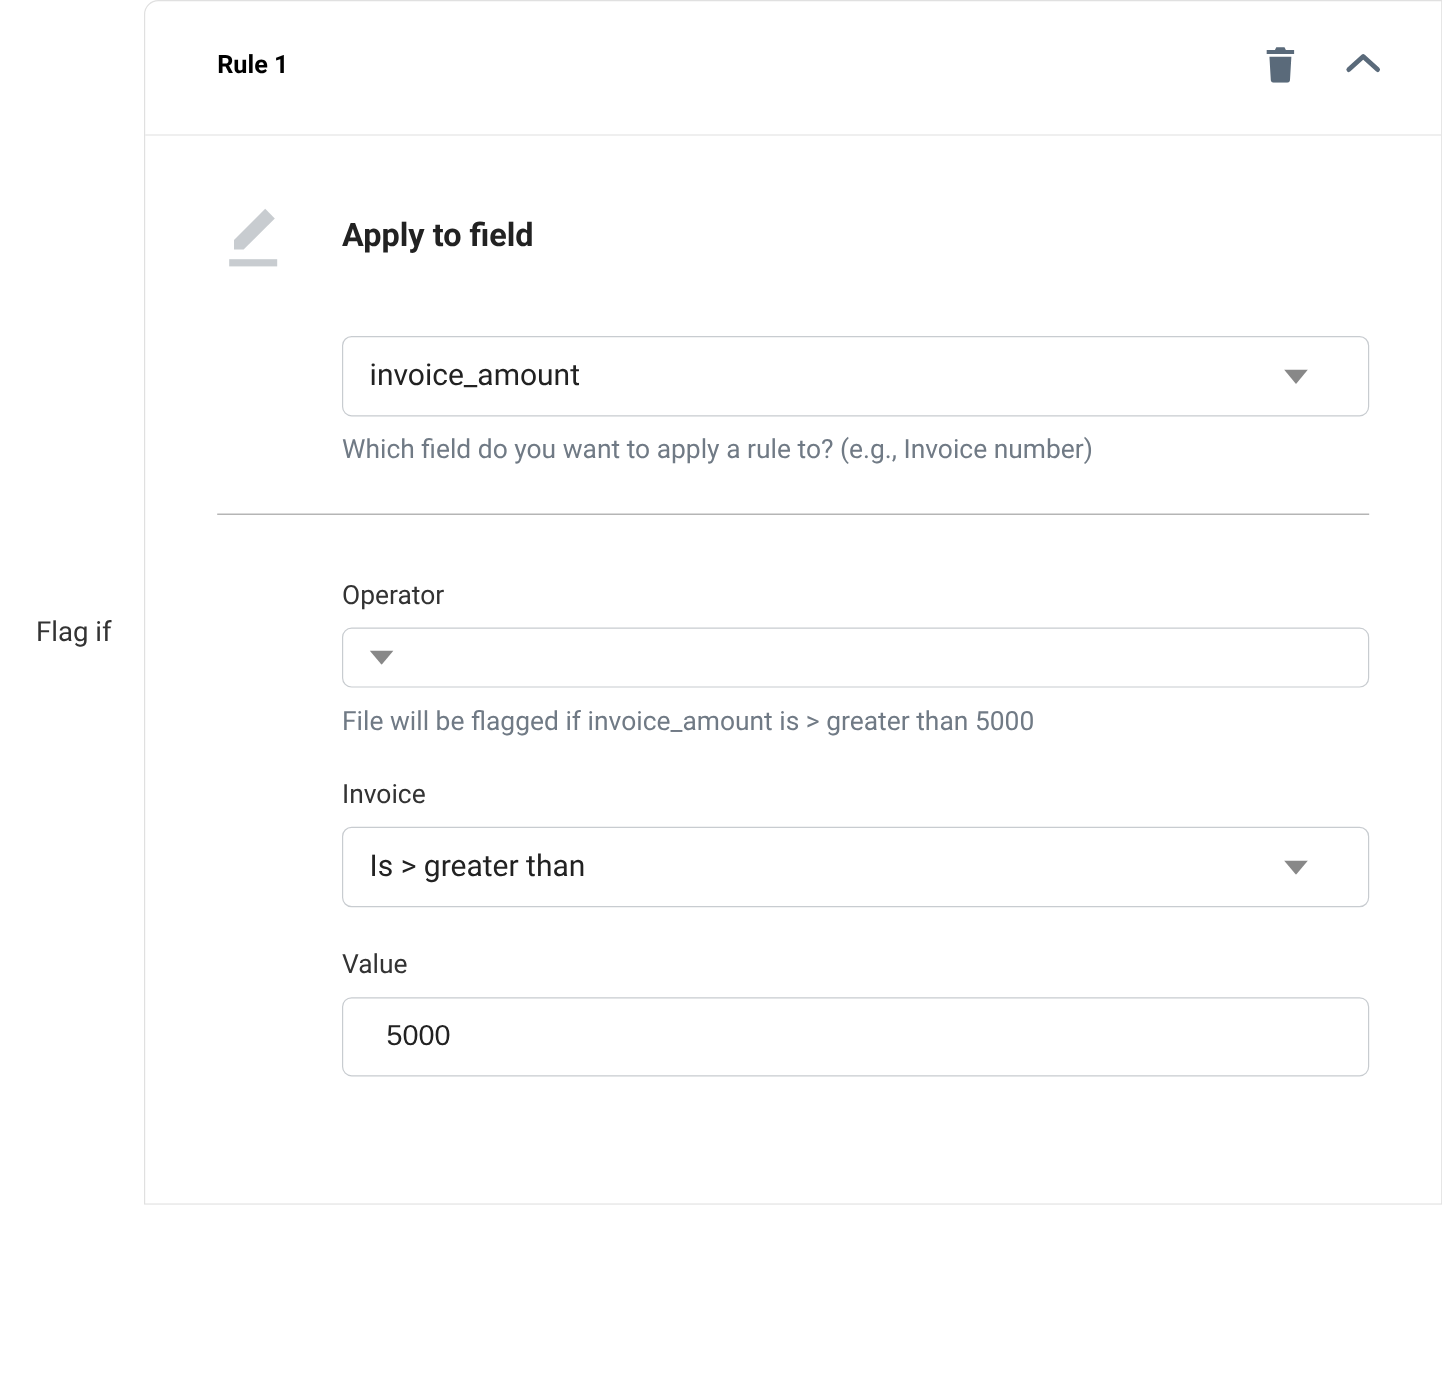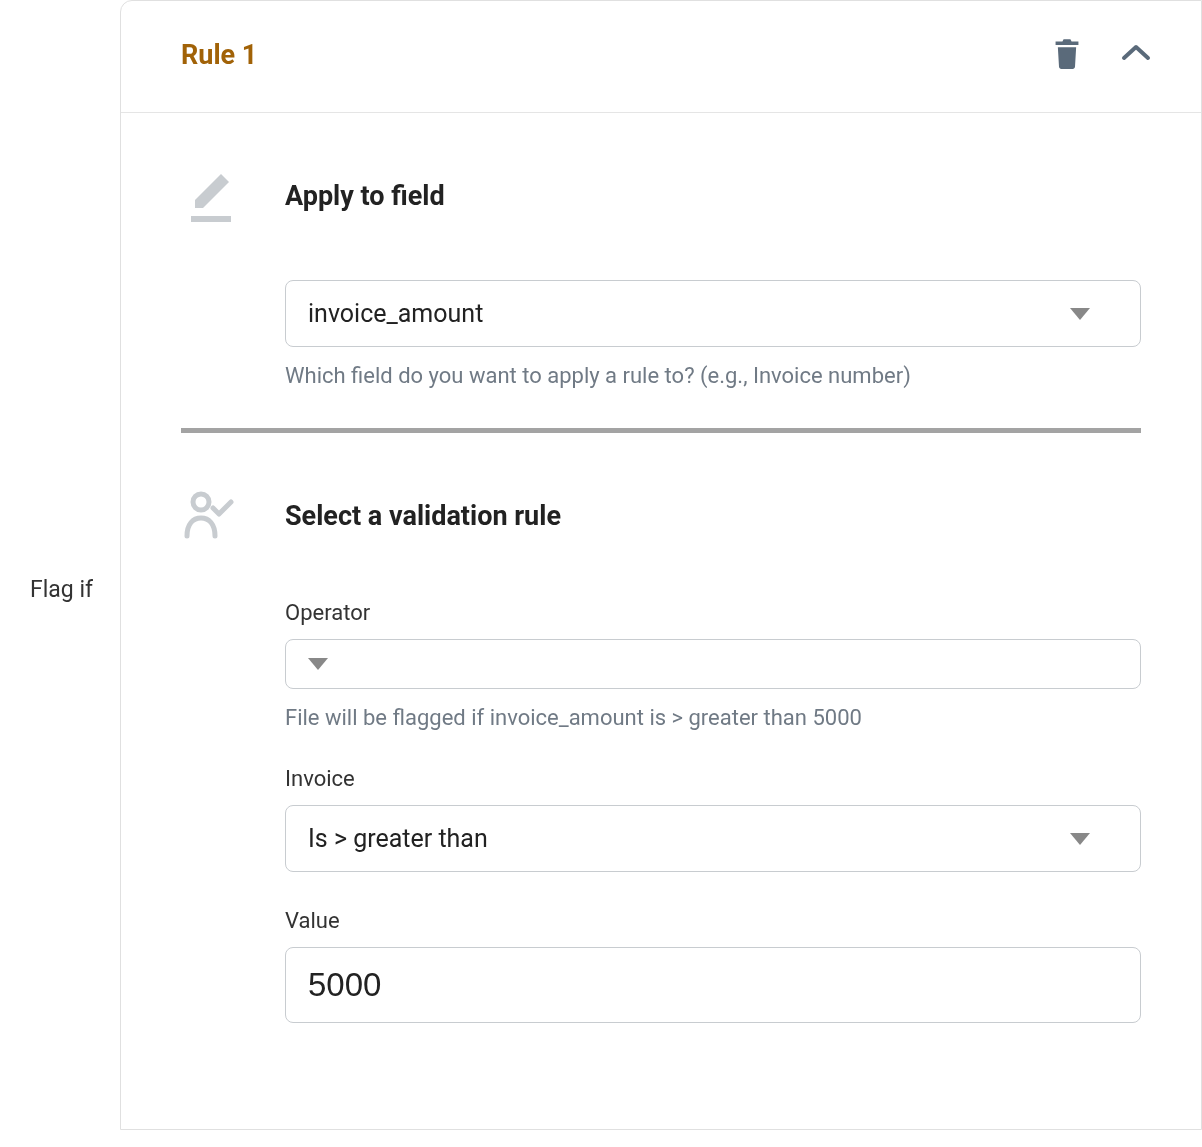--- a/index.html
+++ b/index.html
@@ -33,23 +33,23 @@
       background: #fff;
     }
     .rule-header {
       display: flex;
       align-items: center;
       justify-content: space-between;
       padding: 36px 50px 40px 60px;
       border-bottom: 1px solid #e5e5e5;
     }
     .rule-title {
-      font-size: 27px;
+      font-size: 21px;
       font-weight: 700;
-      color: #a16207;
+      color: #000000;
     }
     .rule-header-actions {
       display: flex;
       align-items: center;
       gap: 40px;
     }
     .icon-btn {
       background: none;
       border: none;
       cursor: pointer;
@@ -67,21 +67,21 @@
       width: 30px;
       height: 18px;
     }
     .rule-body {
       padding: 0 60px 30px 60px;
     }
     .section {
       padding: 55px 0 40px 0;
     }
     .section-divider {
-      border-bottom: 5px solid #a3a3a3;
+      border-bottom: 1px solid #a3a3a3;
     }
     .section-head {
       display: flex;
       align-items: center;
       gap: 48px;
       margin-bottom: 56px;
     }
     .section-icon {
       width: 56px;
       height: 56px;
@@ -137,22 +137,22 @@
     }
     .helper-text {
       font-size: 22px;
       color: #707a85;
       margin-top: 16px;
     }
     .text-input {
       width: 100%;
       border: 1px solid #c8ccd0;
       border-radius: 8px;
-      padding: 18px 22px;
-      font-size: 33px;
+      padding: 18px 36px;
+      font-size: 24px;
       background: #fff;
       color: #222;
     }
   </style>
 </head>
 <body>
 
 <div class="container">
   <div class="side-label">Flag if</div>
 
@@ -197,30 +197,20 @@
               <svg viewBox="0 0 20 12" fill="currentColor">
                 <polygon points="0,0 20,0 10,12"></polygon>
               </svg>
             </span>
           </div>
           <div class="helper-text">Which field do you want to apply a rule to? (e.g., Invoice number)</div>
         </div>
       </div>
 
       <div class="section">
-        <div class="section-head">
-          <div class="section-icon">
-            <svg viewBox="0 0 52 56" fill="none" stroke="currentColor" stroke-width="5" stroke-linecap="round" stroke-linejoin="round">
-              <circle cx="18" cy="14" r="8"></circle>
-              <path d="M4 48 C4 36 10 30 18 30 C26 30 32 36 32 48"></path>
-              <polyline points="30,20 36,26 48,14"></polyline>
-            </svg>
-          </div>
-          <div class="section-title">Select a validation rule</div>
-        </div>
         <div class="section-content">
 
           <div class="field-group">
             <label class="field-label">Operator</label>
             <div class="select-field">
               <span class="caret">
                 <svg viewBox="0 0 20 12" fill="currentColor">
                   <polygon points="0,0 20,0 10,12"></polygon>
                 </svg>
               </span>

